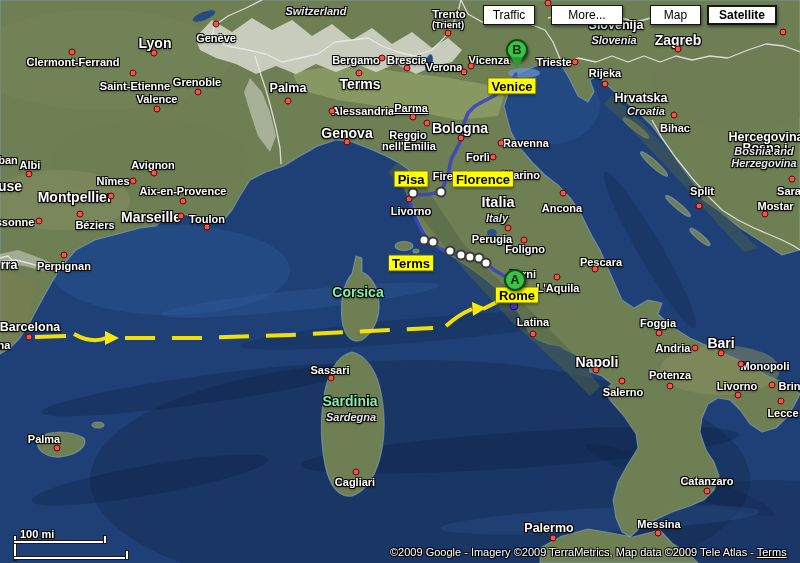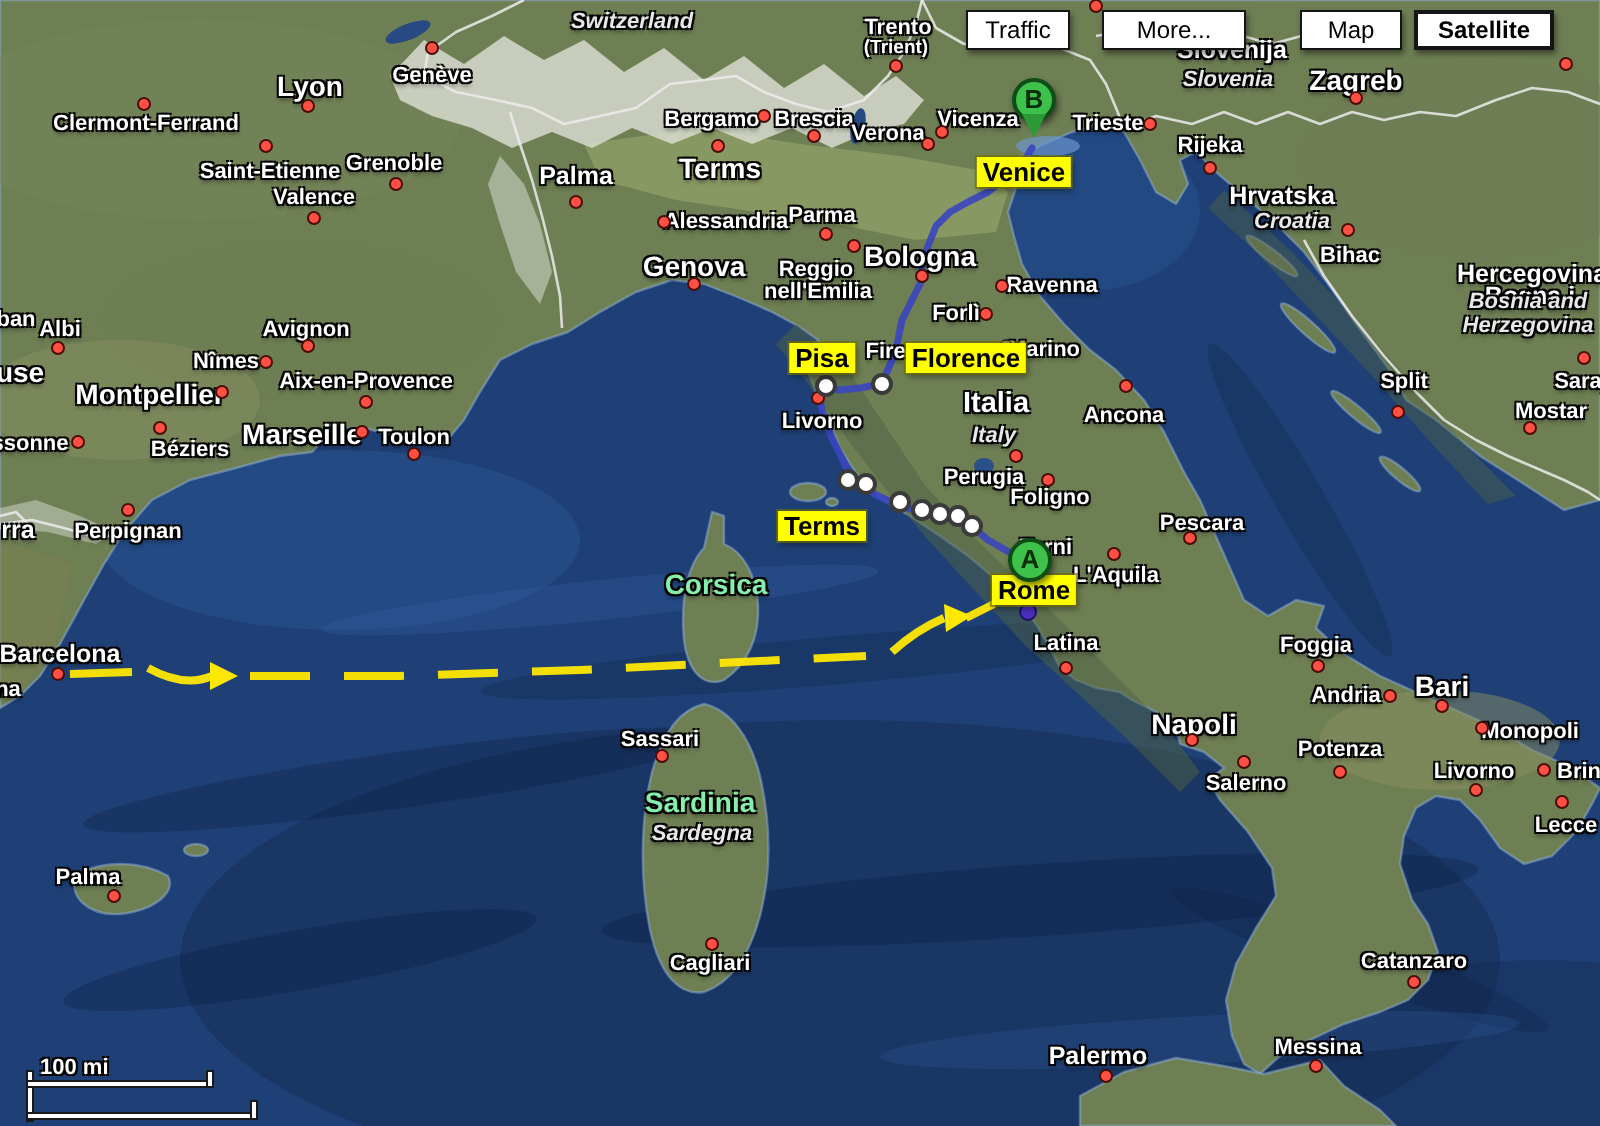--- a/index.html
+++ b/index.html
@@ -176,21 +176,21 @@
       <div class="city-dot" style="left: 29px; top: 337px;"></div>
       <div class="map-label sz-s" style="left: 4px; top: 345px;">na</div>
       <div class="map-label sz-s" style="left: 44px; top: 439px;">Palma</div>
       <div class="city-dot" style="left: 57px; top: 448px;"></div>
       <div class="map-label sz-m" style="left: 288px; top: 88px;">Palma</div>
       <div class="city-dot" style="left: 288px; top: 101px;"></div>
       <div class="map-label sz-l" style="left: 360px; top: 84px;">Terms</div>
       <div class="city-dot" style="left: 359px; top: 73px;"></div>
       <div class="map-label sz-s" style="left: 363px; top: 111px;">Alessandria</div>
       <div class="city-dot" style="left: 332px; top: 111px;"></div>
-      <div class="map-label sz-s" style="left: 411px; top: 108px;">Parma</div>
+      <div class="map-label sz-s" style="left: 411px; top: 108px; text-decoration: underline;">Parma</div>
       <div class="city-dot" style="left: 413px; top: 117px;"></div>
       <div class="map-label sz-l" style="left: 347px; top: 133px;">Genova</div>
       <div class="city-dot" style="left: 347px; top: 142px;"></div>
       <div class="map-label sz-s" style="left: 356px; top: 60px;">Bergamo</div>
       <div class="city-dot" style="left: 382px; top: 58px;"></div>
       <div class="map-label sz-s" style="left: 407px; top: 60px;">Brescia</div>
       <div class="city-dot" style="left: 407px; top: 68px;"></div>
       <div class="map-label sz-s" style="left: 444px; top: 67px;">Verona</div>
       <div class="city-dot" style="left: 464px; top: 72px;"></div>
       <div class="map-label sz-s" style="left: 489px; top: 60px;">Vicenza</div>
@@ -315,14 +315,15 @@
   <div id="scale-control">
     <div class="sc-text" style="left:20px;top:528px;">100 mi</div>
     <div class="sc-text" style="left:20px;top:568px;">200 km</div>
     <div class="sline" style="left:14px;top:536px;width:2px;height:24px;"></div>
     <div class="sline" style="left:14px;top:541px;width:92px;height:2px;"></div>
     <div class="sline" style="left:104px;top:536px;width:2px;height:7px;"></div>
     <div class="sline" style="left:14px;top:557px;width:114px;height:2px;"></div>
     <div class="sline" style="left:126px;top:551px;width:2px;height:8px;"></div>
   </div>
 
+  <div id="attribution"><span>©2009 Google - Imagery ©2009 TerraMetrics, Map data ©2009 Tele Atlas - </span><span class="terms">Terms</span></div>
 
 </div>
 
 </body></html>

